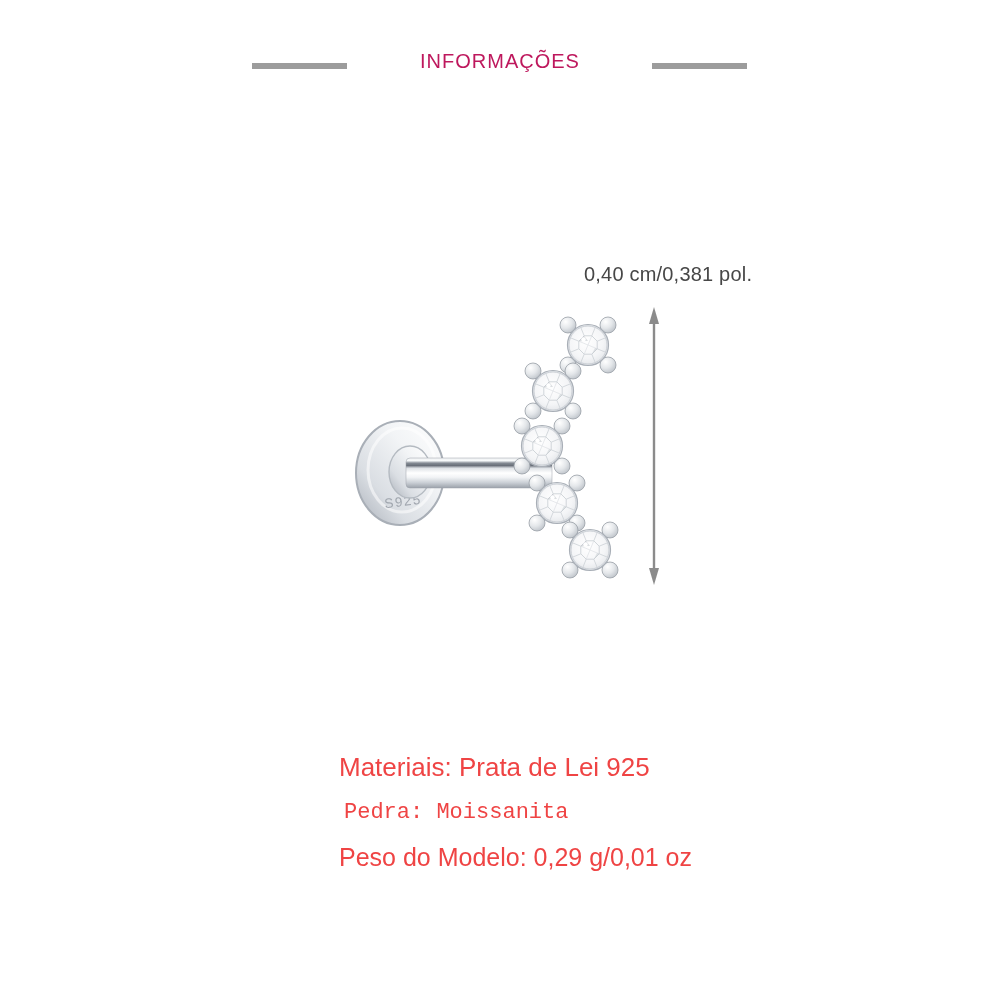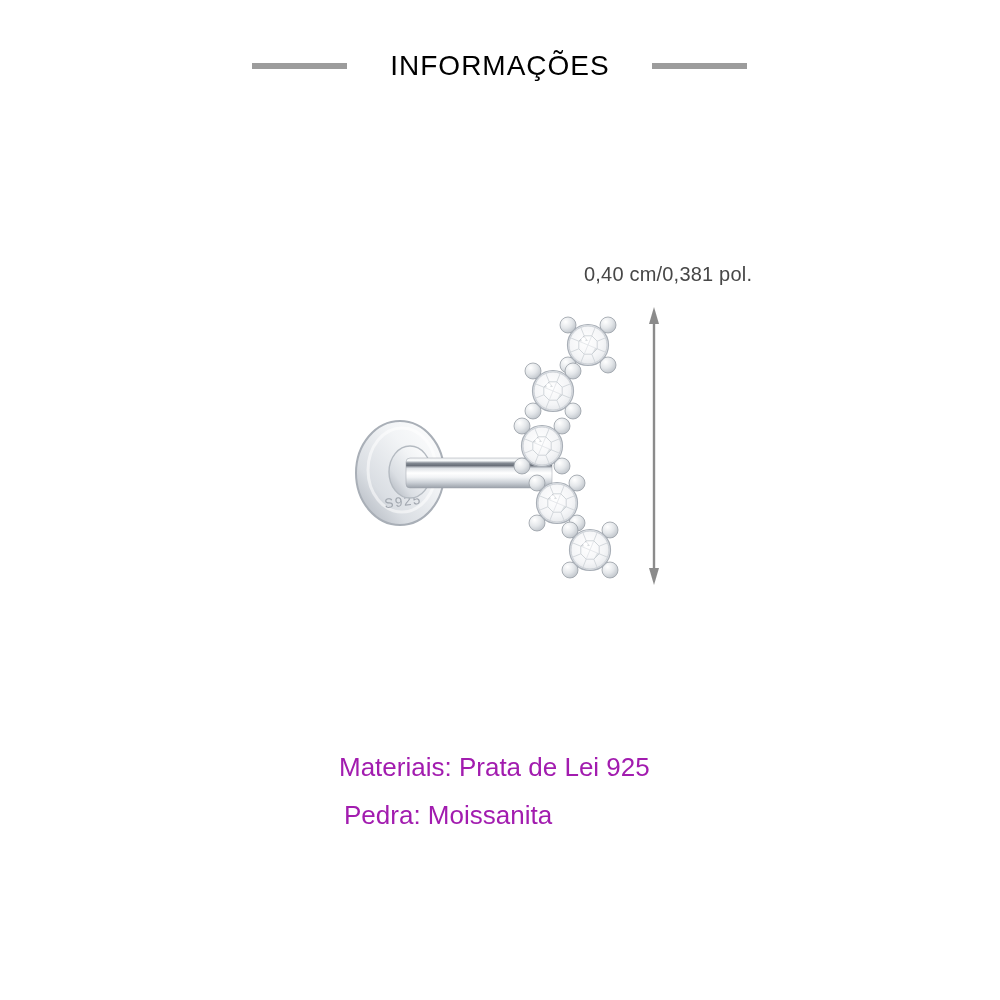--- a/index.html
+++ b/index.html
@@ -14,24 +14,24 @@
     height: 1000px;
     background: #ffffff;
     overflow: hidden;
   }
   .page-title {
     position: absolute;
     left: 0;
     right: 0;
     top: 50px;
     text-align: center;
-    font-size: 28px;
+    font-size: 20px;
     font-weight: 500;
     letter-spacing: 1px;
-    color: #000000;
+    color: #be185d;
   }
   .divider {
     position: absolute;
     height: 6px;
     width: 95px;
     background: #9c9c9c;
     top: 63px;
   }
   .divider.left  { left: 252px; }
   .divider.right { left: 652px; }
@@ -48,25 +48,25 @@
     left: 644px;
     top: 307px;
   }
   .earring-svg {
     position: absolute;
     left: 330px;
     top: 290px;
   }
   .spec-line {
     position: absolute;
-    color: #a21caf;
+    color: #ef4444;
     white-space: nowrap;
   }
   .spec-materials { left: 339px; top: 752px; font-size: 26px; }
-  .spec-stone     { left: 344px; top: 800px; font-size: 26px; }
+  .spec-stone     { left: 344px; top: 800px; font-size: 22px; font-family: Liberation Mono, monospace; }
   .spec-weight    { left: 339px; top: 843px; font-size: 25px; }
   .engraving-text {
     font-family: "Liberation Sans", "DejaVu Sans", sans-serif;
     font-size: 13.5px;
     letter-spacing: 1.5px;
     fill: #a0a6ae;
   }
 </style>
 </head>
 <body>
@@ -158,14 +158,15 @@
         <use href="#gem" transform="translate(227,213)"></use>
         <use href="#gem" transform="translate(260,260)"></use>
       </g>
     </g>
 
     <use href="#earring-group" transform="translate(0,606) scale(1,-1)" opacity="0.08" mask="url(#reflMask)"></use>
   </svg>
 
   <div class="spec-line spec-materials">Materiais: Prata de Lei 925</div>
   <div class="spec-line spec-stone">Pedra: Moissanita</div>
+  <div class="spec-line spec-weight">Peso do Modelo: 0,29 g/0,01 oz</div>
 
 </div>
 
 </body></html>

